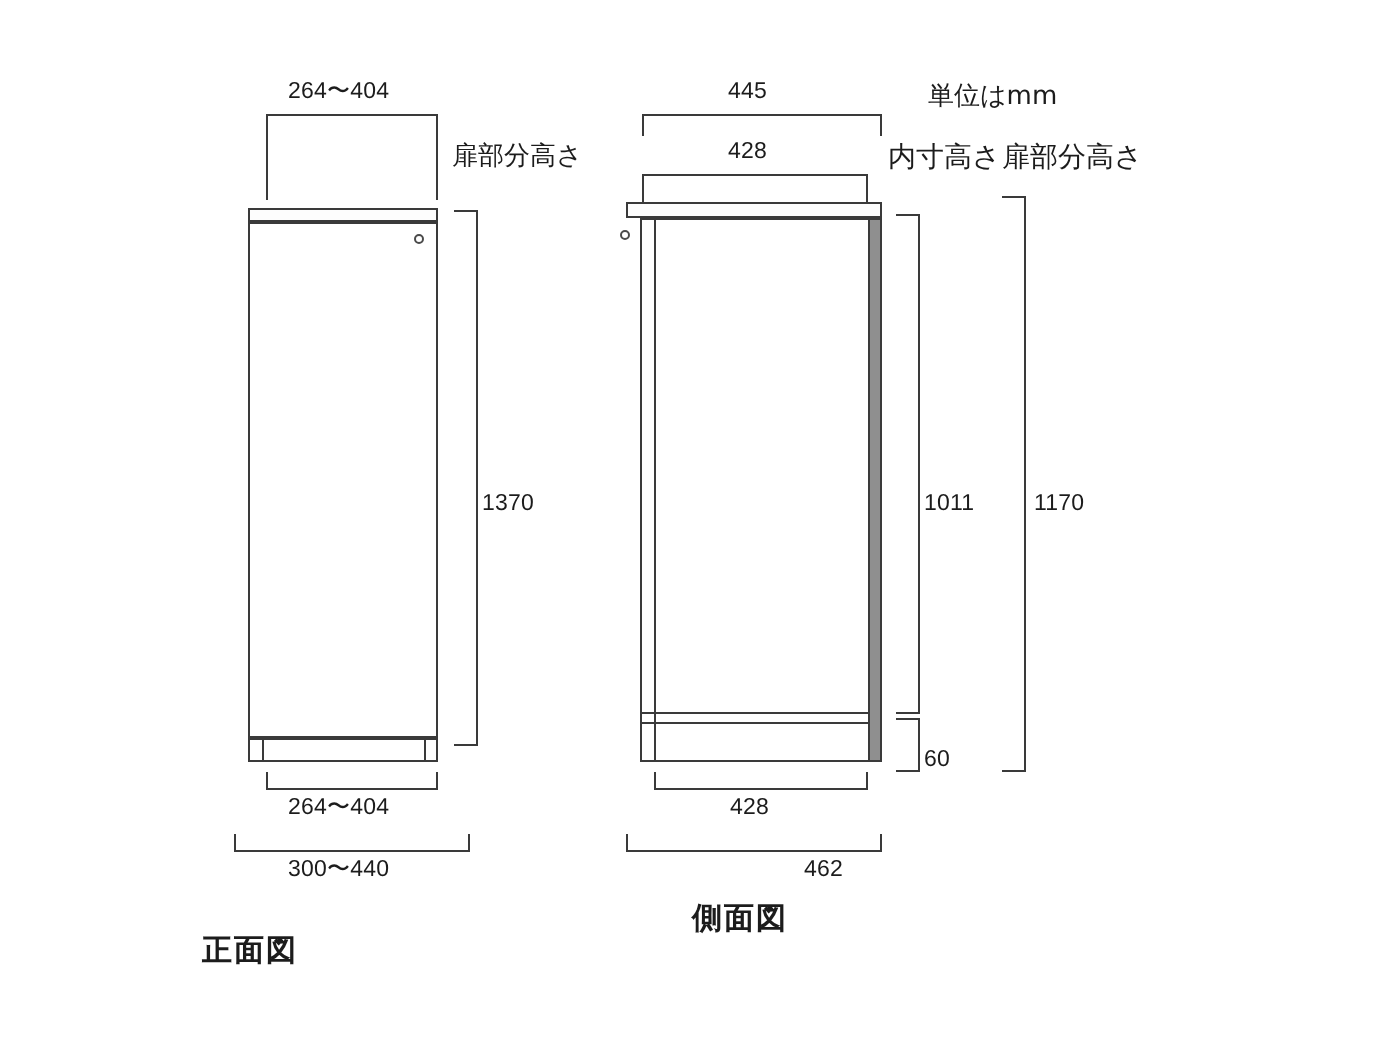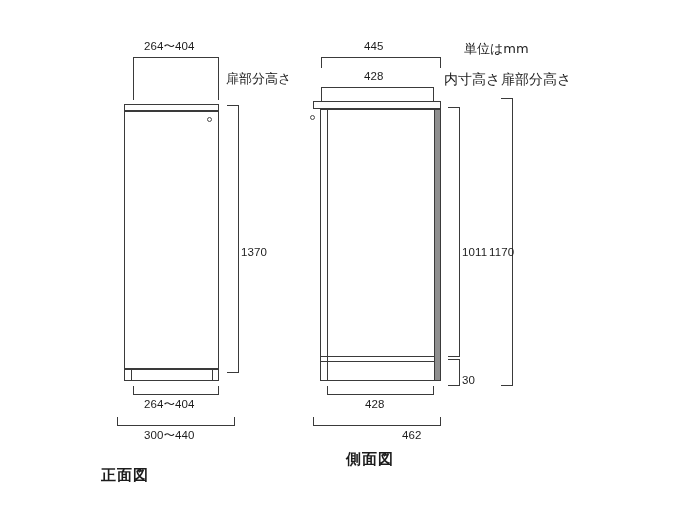--- a/index.html
+++ b/index.html
@@ -97,26 +97,26 @@
   <div class="h" style="left:320px;top:361px;width:114px;"></div>
 
   <div class="v" style="left:459px;top:107px;height:249px;"></div>
   <div class="h" style="left:448px;top:107px;width:12px;"></div>
   <div class="h" style="left:448px;top:356px;width:12px;"></div>
   <div class="lbl dim" style="left:462px;top:247px;">1011</div>
 
   <div class="v" style="left:459px;top:359px;height:26px;"></div>
   <div class="h" style="left:448px;top:359px;width:12px;"></div>
   <div class="h" style="left:448px;top:385px;width:12px;"></div>
-  <div class="lbl dim" style="left:462px;top:375px;">30</div>
+  <div class="lbl dim" style="left:462px;top:375px;">60</div>
 
   <div class="v" style="left:512px;top:98px;height:287px;"></div>
   <div class="h" style="left:501px;top:98px;width:12px;"></div>
   <div class="h" style="left:501px;top:385px;width:12px;"></div>
-  <div class="lbl dim" style="left:489px;top:247px;">1170</div>
+  <div class="lbl dim" style="left:517px;top:247px;">1170</div>
 
   <div class="h" style="left:327px;top:394px;width:107px;"></div>
   <div class="v" style="left:327px;top:386px;height:9px;"></div>
   <div class="v" style="left:433px;top:386px;height:9px;"></div>
   <div class="lbl dim" style="left:365px;top:399px;">428</div>
 
   <div class="h" style="left:313px;top:425px;width:128px;"></div>
   <div class="v" style="left:313px;top:417px;height:9px;"></div>
   <div class="v" style="left:440px;top:417px;height:9px;"></div>
   <div class="lbl dim" style="left:376px;top:430px;margin-left:26px;">462</div>

